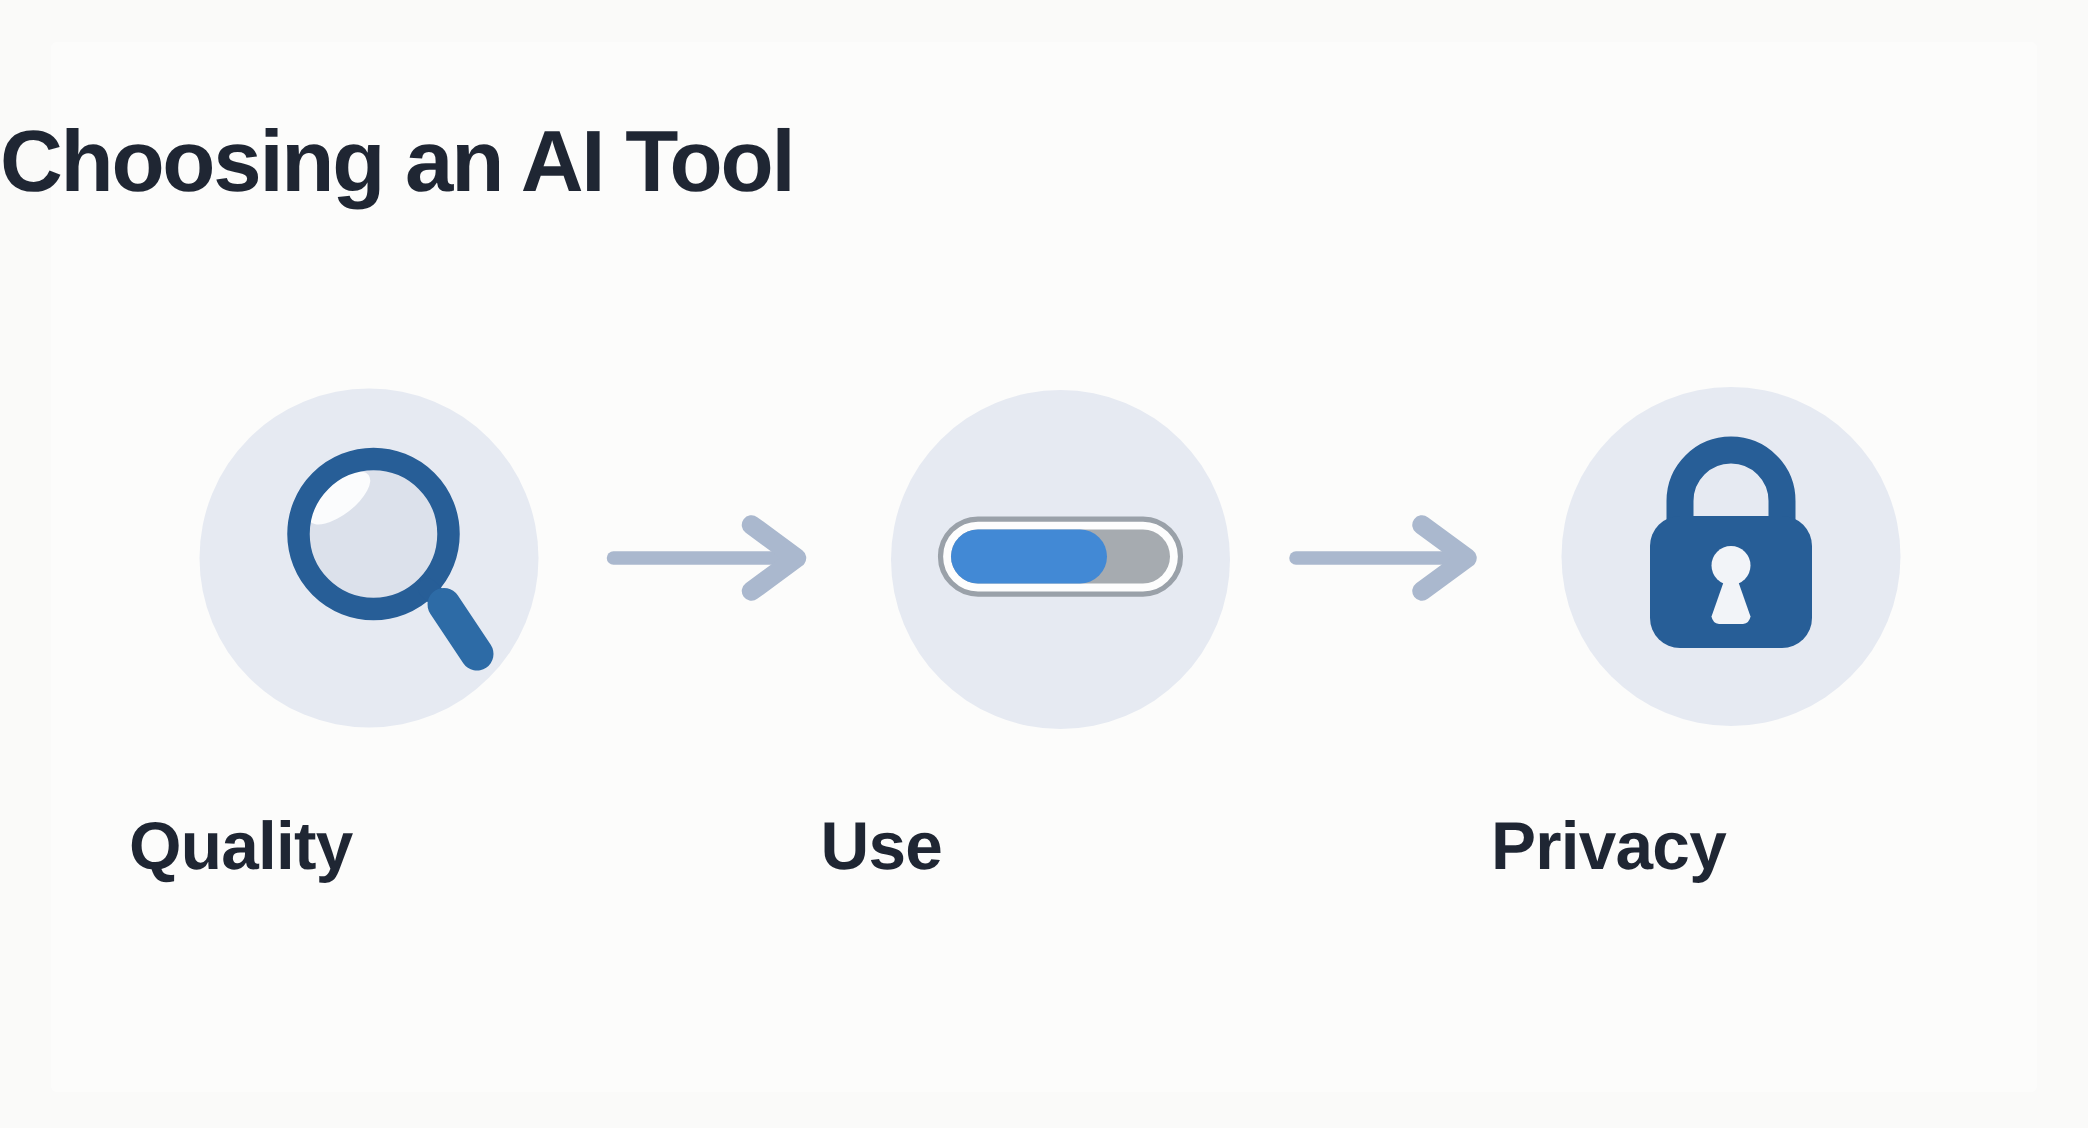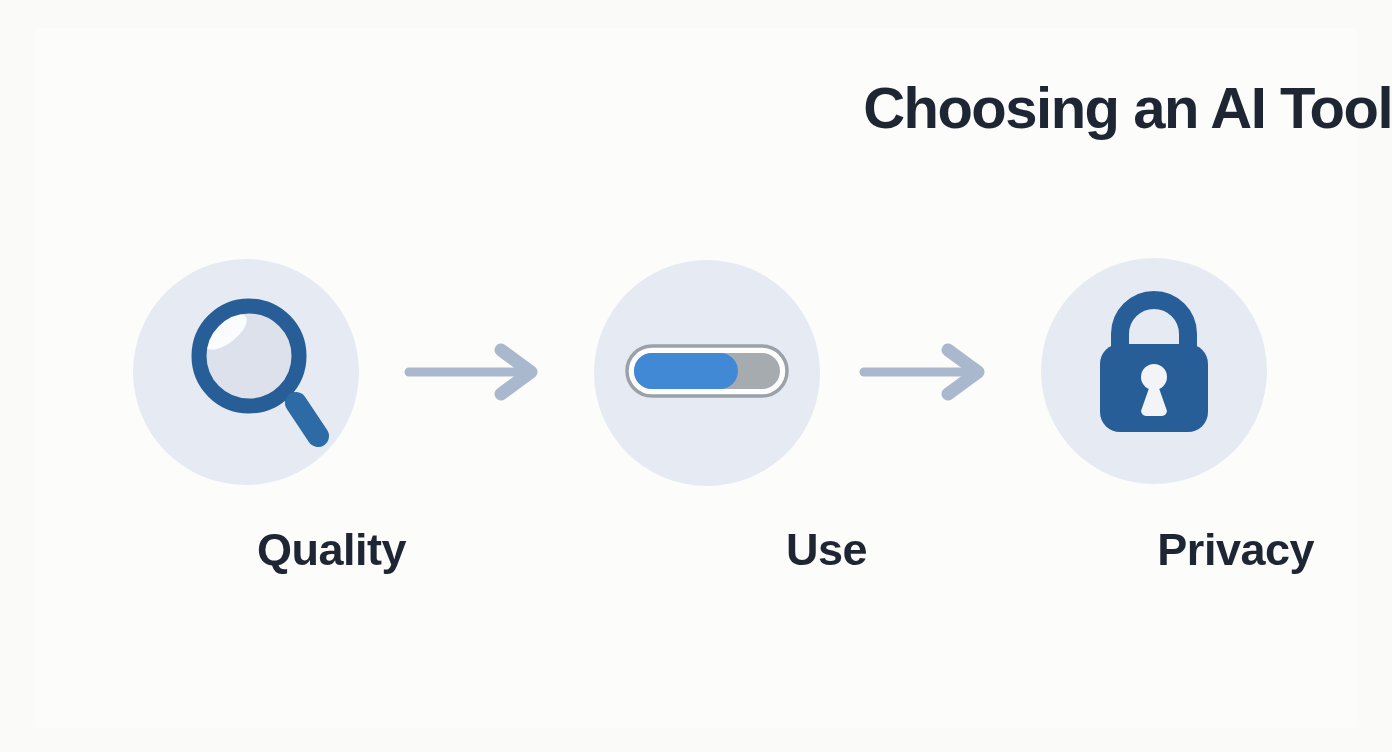--- a/index.html
+++ b/index.html
@@ -18,43 +18,43 @@
   .inner-panel {
     position: absolute;
     left: 34px; top: 28px; right: 34px; bottom: 24px;
     background: #fcfcfb;
     border-radius: 4px;
   }
   .page-title {
     position: absolute;
     left: 0; top: 74px;
     width: 100%;
-    text-align: right;
+    text-align: left;
     font-size: 58px;
     font-weight: 700;
     letter-spacing: -1.5px;
     color: #1f2633;
   }
   .icon-circle {
     position: absolute;
     width: 226px; height: 226px;
     border-radius: 50%;
     background: #e6eaf2;
     display: flex;
     align-items: center;
     justify-content: center;
   }
   .circle-quality { left: 133px; top: 259px; }
   .circle-use     { left: 594px; top: 260px; }
   .circle-privacy { left: 1041px; top: 258px; }
   .step-label {
     position: absolute;
     width: 320px;
-    top: 524px;
-    text-align: right;
+    top: 538px;
+    text-align: left;
     font-size: 45px;
     font-weight: 700;
     letter-spacing: -0.5px;
     color: #1f2633;
   }
   .label-quality { left: 86px; }
   .label-use     { left: 547px; }
   .label-privacy { left: 994px; }
   .flow-arrow {
     position: absolute;

